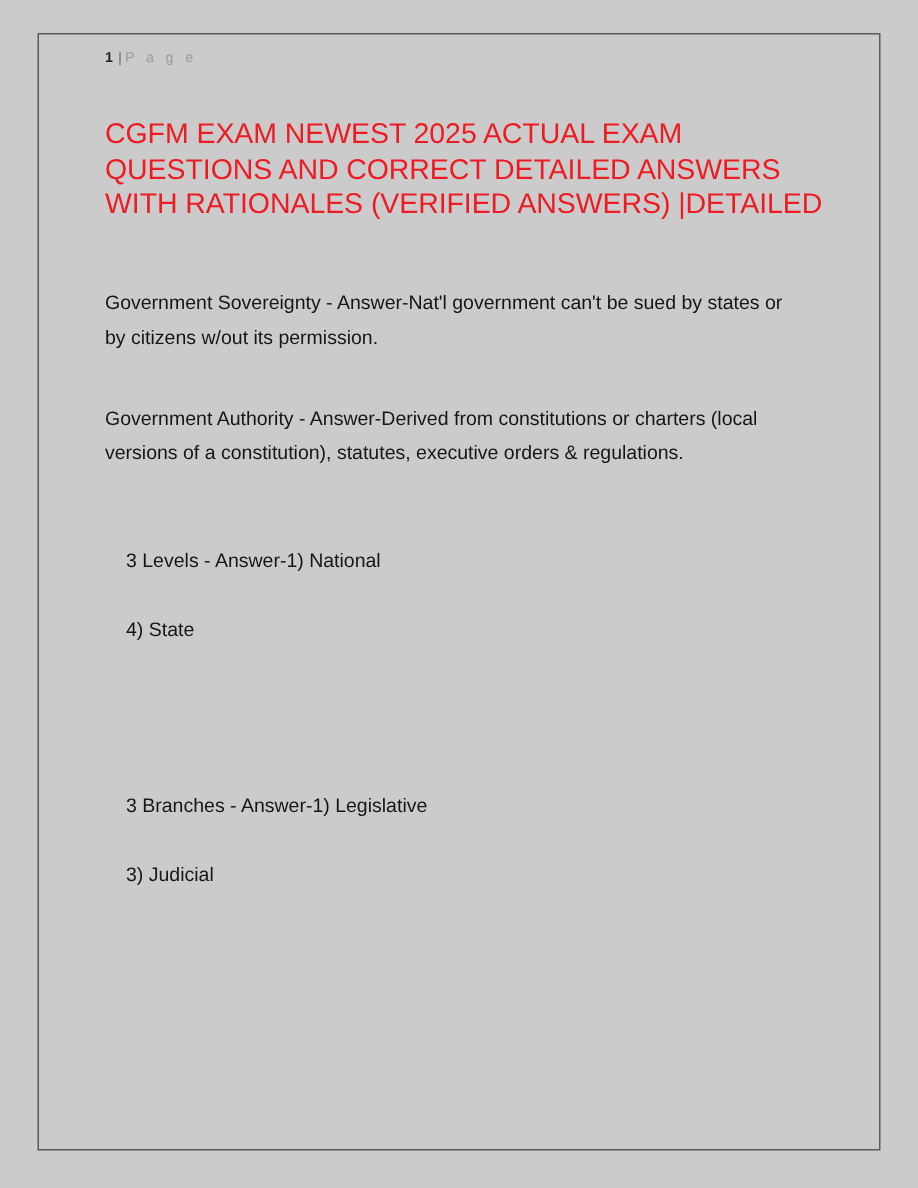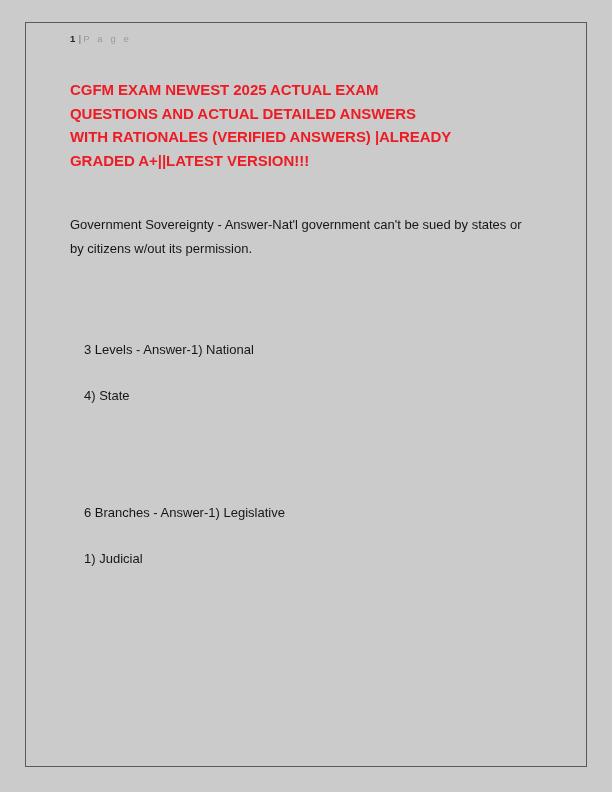--- a/index.html
+++ b/index.html
@@ -63,22 +63,22 @@
   .page-header .pg-word {
     color: #9a9a9a;
     letter-spacing: 2.6px;
   }
 
   
   .doc-title {
     margin: 0;
     padding-top: 32px;
     color: #ed1b23;
-    font-weight: bold;
-    font-size: 15px;
+    font-weight: normal;
+    font-size: 19px;
     line-height: 23.5px;
     letter-spacing: -0.05px;
     width: 472px;
   }
   .doc-title .tl {
     display: block;
     white-space: nowrap;
   }
 
   
@@ -110,42 +110,42 @@
   <div id="page-frame"></div>
 
   <div id="content">
 
     <div class="page-header">
       <span class="pg-num">1</span><span class="pg-sep">|</span><span class="pg-word">P a g e</span>
     </div>
 
     <div class="doc-title">
       <span class="tl">CGFM EXAM NEWEST 2025 ACTUAL EXAM</span>
-      <span class="tl">QUESTIONS AND ACTUAL DETAILED ANSWERS</span>
-      <span class="tl">WITH RATIONALES (VERIFIED ANSWERS) |ALREADY</span>
-      <span class="tl">GRADED A+||LATEST VERSION!!!</span>
+      <span class="tl">QUESTIONS AND CORRECT DETAILED ANSWERS</span>
+      <span class="tl">WITH RATIONALES (VERIFIED ANSWERS) |DETAILED</span>
     </div>
 
     <div class="body-block">
 
       <div class="gap-lg"></div>
 
       <p class="para">Government Sovereignty - Answer-Nat'l government can't be sued by states or by citizens w/out its permission.</p>
 
       <div class="gap-md"></div>
 
+      <p class="para">Government Authority - Answer-Derived from constitutions or charters (local versions of a constitution), statutes, executive orders &amp; regulations.</p>
 
       <div class="gap-md"></div>
 
       <p class="list-line">3 Levels - Answer-1) National</p>
       <p class="list-line">4) State</p>
 
       <div class="gap-xs"></div>
 
 
       <div class="gap-lg"></div>
 
-      <p class="list-line">6 Branches - Answer-1) Legislative</p>
-      <p class="list-line">1) Judicial</p>
+      <p class="list-line">3 Branches - Answer-1) Legislative</p>
+      <p class="list-line">3) Judicial</p>
 
     </div>
   </div>
 </div>
 
 </body></html>

